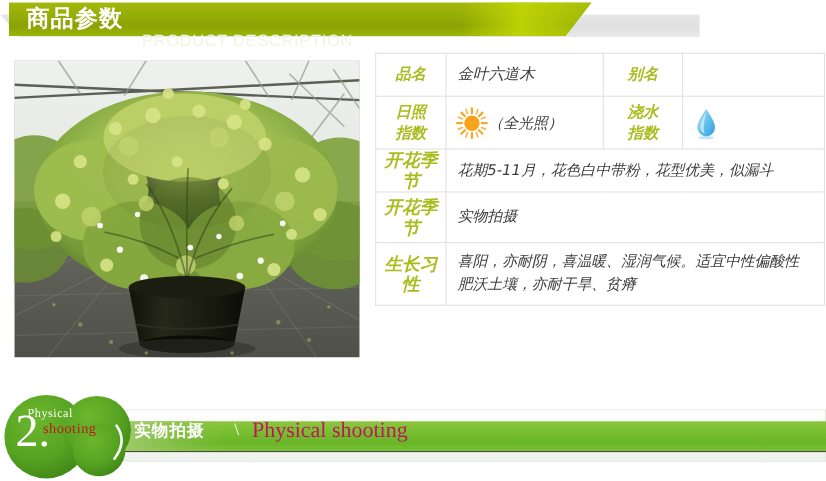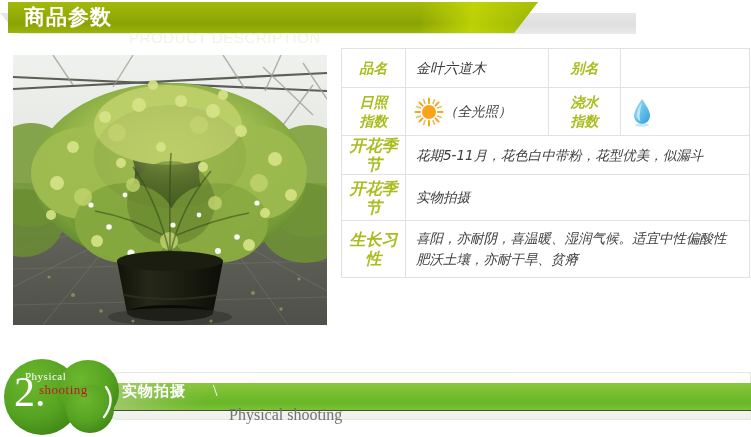--- a/index.html
+++ b/index.html
@@ -180,24 +180,23 @@
     left: 213px; top: 380px;
     font-family: "Liberation Serif", serif;
     font-size: 16px;
     color: #ffffff;
     line-height: 22px;
   }
   .banner-text-en {
     position: absolute;
     left: 229px; top: 380px;
     font-family: "Liberation Serif", serif;
-    font-size: 16px;
-    color: #737373;
+    font-size: 20px;
+    color: #be185d;
     line-height: 22px;
-    margin-top: 24px;
   }
   .badge-svg {
     position: absolute;
     left: 2px; top: 0px;
     width: 130px;
     height: 80px;
   }
   .badge-num {
     position: absolute;
     left: 14px; top: 370px;

